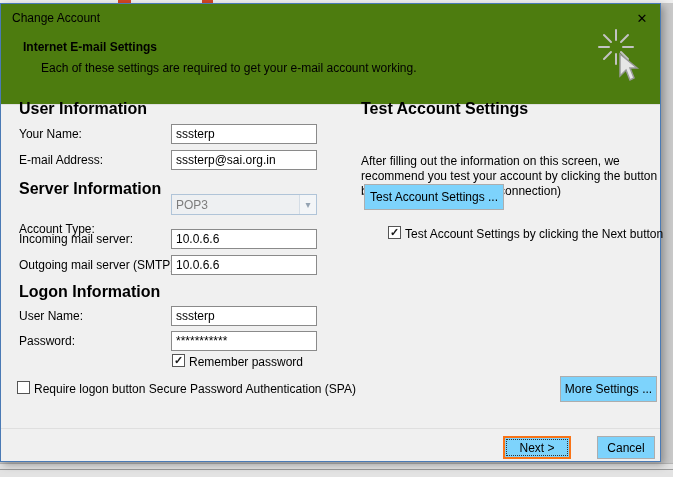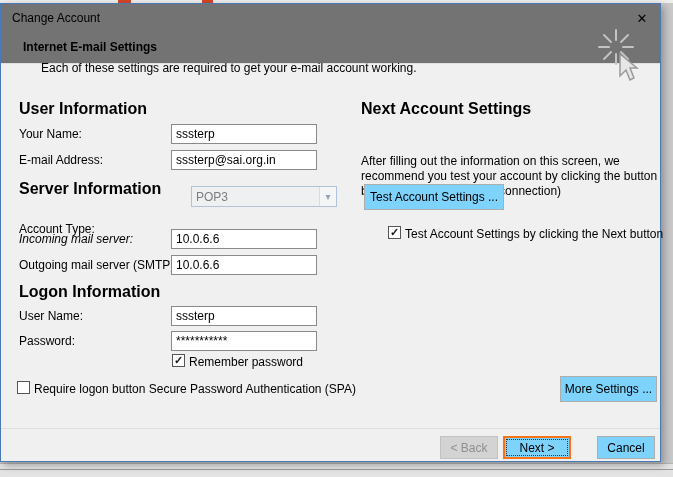--- a/index.html
+++ b/index.html
@@ -17,22 +17,22 @@
   .bottom-strip{ left:0; top:463px; width:673px; height:14px; background:#e3e3e3; border-top:1px solid #b5b5b5; }
   .bottom-line{ left:0; top:469px; width:673px; height:1px; background:#9b9b9b; }
 
   .dialog{
     position:absolute; left:0; top:3px; width:661px; height:459px;
     background:#f0f0f0; border:1px solid #4a7ab5;
     box-shadow:3px 3px 8px rgba(0,0,0,0.3);
   }
 
   .header-block{
-    position:absolute; left:0; top:0; width:100%; height:60px;
-    background:#737373; border-bottom:1px solid #dfdfdf;
+    position:absolute; left:0; top:0; width:100%; height:101px;
+    background:#4d7c0f; border-bottom:1px solid #dfdfdf;
   }
   .win-title{ position:absolute; left:11px; top:7px; font-size:12px; color:#000; }
   .close-btn{
     position:absolute; right:1px; top:1px; width:34px; height:27px;
     display:flex; align-items:center; justify-content:center; cursor:default;
   }
   .close-btn span{ font-size:13px; color:#000; }
 
   .hdr-title{ position:absolute; left:22px; top:36px; font-size:12px; font-weight:bold; color:#000; }
   .hdr-sub{ position:absolute; left:40px; top:57px; font-size:12px; color:#000; }
@@ -85,22 +85,22 @@
              background:#d3d3d3; border:1px solid #c2c2c2; color:#8f8f8f; }
   .btn-next{ left:502px; top:432px; width:68px; height:23px;
              border:2px solid #f97316; outline:1px dotted #333; outline-offset:-4px; }
   .btn-cancel{ left:596px; top:432px; width:58px; height:23px; }
 
   
   .st-user{ left:18px; top:96px; }
   .lbl-name{ left:18px; top:123px; }   .in-name{ top:120px; }
   .lbl-email{ left:18px; top:149px; }  .in-email{ top:146px; }
   .st-server{ left:18px; top:176px; }
-  .lbl-type{ left:18px; top:218px; }   .in-type{ top:182px;margin-left:20px; }
-  .lbl-in{ left:18px; top:228px;font-style:italic; }     .in-in{ top:225px; }
+  .lbl-type{ left:18px; top:218px; }   .in-type{ top:190px; }
+  .lbl-in{ left:18px; top:228px; }     .in-in{ top:225px; }
   .lbl-out{ left:18px; top:254px; }    .in-out{ top:251px; }
   .st-logon{ left:18px; top:279px; }
   .lbl-user{ left:18px; top:305px; }   .in-user{ top:302px; }
   .lbl-pass{ left:18px; top:330px; }   .in-pass{ top:327px; }
   .chk-remember{ left:171px; top:350px; }
   .lbl-remember{ left:188px; top:351px; }
   .chk-spa{ left:16px; top:377px; }
   .lbl-spa{ left:33px; top:378px; }
   .st-test{ left:360px; top:96px; }
   .chk-testnext{ left:387px; top:222px; }
@@ -170,29 +170,28 @@
 
     <label class="lbl lbl-pass">Password:</label>
     <input class="tbox in-pass" type="text" value="***********" style="">
 
     <span class="chk checked chk-remember"></span>
     <label class="lbl lbl-remember">Remember password</label>
 
     <span class="chk chk-spa"></span>
     <label class="lbl lbl-spa">Require logon button Secure Password Authentication (SPA)</label>
 
-    <div class="section-title st-test">Next Account Settings</div>
+    <div class="section-title st-test">Test Account Settings</div>
     <div class="para">After filling out the information on this screen, we recommend you test your account by clicking the button below. (Requires network connection)</div>
 
     <button class="btn btn-test">Test Account Settings ...</button>
 
     <span class="chk checked chk-testnext"></span>
     <label class="lbl lbl-testnext">Test Account Settings by clicking the Next button</label>
 
     <button class="btn btn-more">More Settings ...</button>
 
     <div class="footer-sep"></div>
-    <button class="btn btn-back" disabled="">&lt; Back</button>
     <button class="btn btn-next">Next &gt;</button>
     <button class="btn btn-cancel">Cancel</button>
 
   </div>
 </div>
 
 </body></html>

